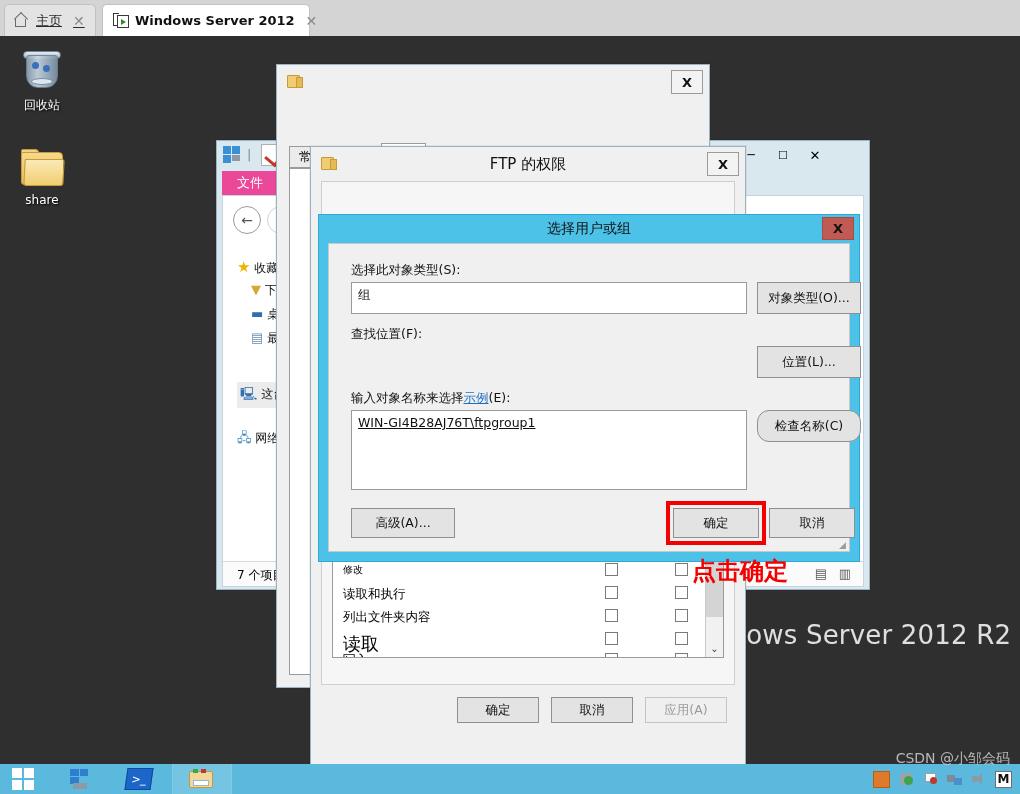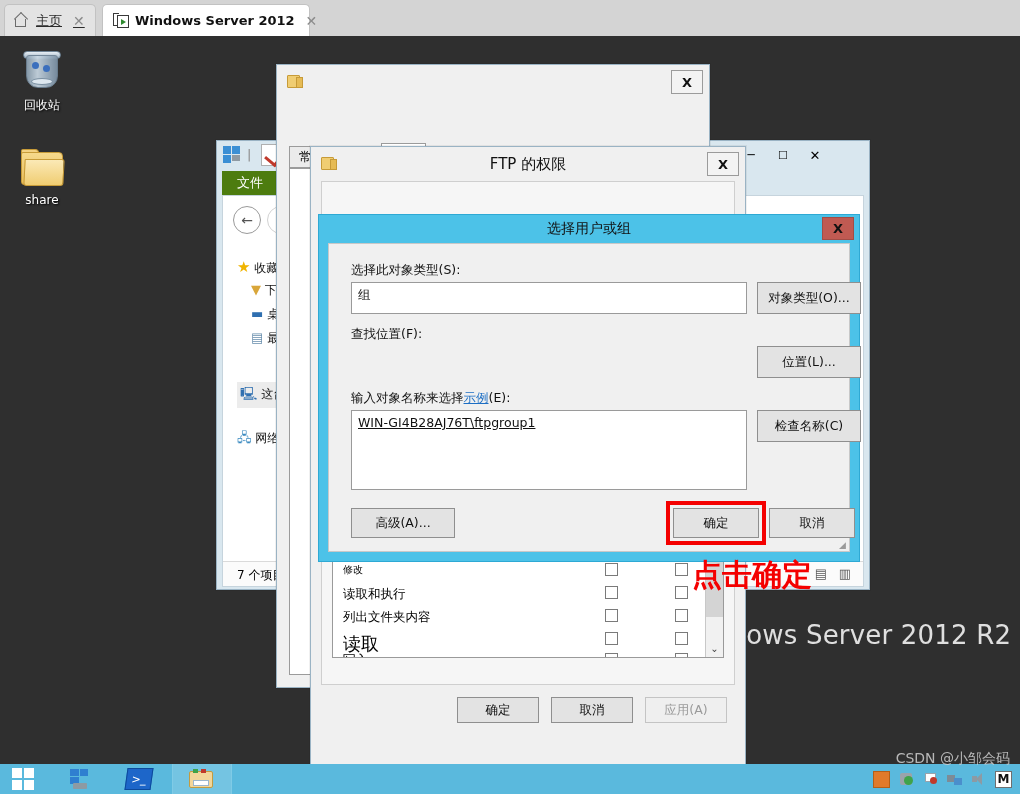--- a/index.html
+++ b/index.html
@@ -164,21 +164,21 @@
       </div>
       <div style="position:absolute;left:30px;top:6px;color:#8a8a8a;font-size:13px;">|</div>
       <div style="position:absolute;left:44px;top:3px;width:20px;height:22px;background:#fff;border:1px solid #b0b0b0;box-sizing:border-box;">
         <div style="position:absolute;left:4px;top:8px;width:11px;height:8px;border-bottom:3px solid #c0392b;border-right:3px solid #c0392b;transform:rotate(40deg);"></div>
       </div>
       <div style="position:absolute;right:104px;top:4px;width:28px;height:20px;display:flex;align-items:center;justify-content:center;font-size:12px;">─</div>
       <div style="position:absolute;right:72px;top:4px;width:28px;height:20px;display:flex;align-items:center;justify-content:center;font-size:11px;">☐</div>
       <div style="position:absolute;right:40px;top:4px;width:28px;height:20px;display:flex;align-items:center;justify-content:center;font-size:13px;">✕</div>
     </div>
 
-    <div style="position:absolute;left:5px;top:30px;width:56px;height:24px;background:#4d7c0f;color:#fff;display:flex;align-items:center;justify-content:center;font-size:13px;">文件</div>
+    <div style="position:absolute;left:5px;top:30px;width:56px;height:24px;background:#ec4899;color:#fff;display:flex;align-items:center;justify-content:center;font-size:13px;">文件</div>
 
     <div style="position:absolute;left:5px;top:54px;width:642px;bottom:2px;background:#fff;border:1px solid #c6d4dd;box-sizing:border-box;">
       <div style="position:absolute;left:10px;top:10px;width:26px;height:26px;border-radius:50%;border:1.5px solid #9a9a9a;display:flex;align-items:center;justify-content:center;font-size:14px;color:#555;">←</div>
       <div style="position:absolute;left:44px;top:10px;width:26px;height:26px;border-radius:50%;border:1.5px solid #d2d2d2;display:flex;align-items:center;justify-content:center;font-size:14px;color:#cfcfcf;">→</div>
 
       <div class="navitem" style="left:14px;top:62px;">
         <span style="color:#f0b400;font-size:15px;">★</span>
         <span>收藏夹</span>
       </div>
       <div class="navitem" style="left:28px;top:86px;">
@@ -288,33 +288,33 @@
 
       <div class="fldlabel" style="left:22px;top:82px;">查找位置(F):</div>
       <div class="btn" style="left:428px;top:102px;width:104px;height:32px;">位置(L)...</div>
 
       <div class="fldlabel" style="left:22px;top:146px;">
         <span>输入对象名称来选择</span><span class="link">示例</span><span>(E):</span>
       </div>
       <div class="textbox" style="left:22px;top:166px;width:396px;height:80px;">
         <span class="uline">WIN-GI4B28AJ76T\ftpgroup1</span>
       </div>
-      <div class="btn" style="left:428px;top:166px;width:104px;height:32px;">检查名称(C)</div>
+      <div class="btn" style="left:428px;top:166px;width:104px;height:32px;border-radius:12px;">检查名称(C)</div>
 
       <div class="btn" style="left:22px;top:264px;width:104px;height:30px;">高级(A)...</div>
       <div class="btn" style="left:344px;top:264px;width:86px;height:30px;">确定</div>
       <div class="btn" style="left:440px;top:264px;width:86px;height:30px;">取消</div>
 
       <div class="redbox" style="left:337px;top:257px;width:100px;height:44px;"></div>
 
       <div style="position:absolute;right:3px;bottom:1px;color:#9a9a9a;font-size:9px;">◢</div>
     </div>
   </div>
 
-  <div style="position:absolute;left:692px;top:519px;color:#f40000;font-size:30px;font-weight:bold;">点击确定</div>
+  <div style="position:absolute;left:692px;top:519px;color:#f40000;font-size:24px;font-weight:bold;">点击确定</div>
 </div>
 
 <div id="taskbar">
   <div class="tbbtn" style="left:0;display:flex;align-items:center;justify-content:center;">
     <div class="winlogo">
         <i></i>
         <i></i>
         <i></i>
         <i></i>
       </div>

